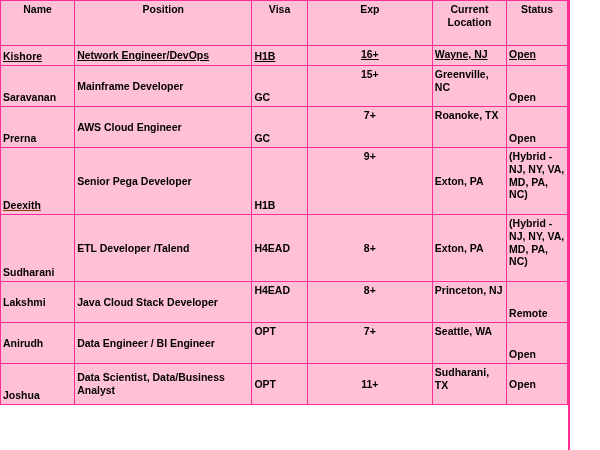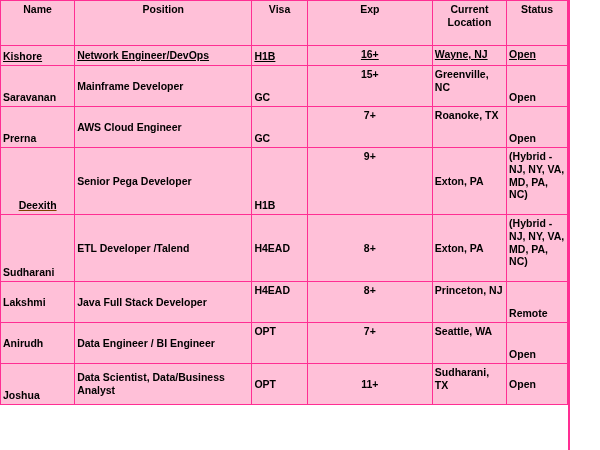--- a/index.html
+++ b/index.html
@@ -60,21 +60,20 @@
   col.w-status { width: 55px; }
 
   .small-note {
     font-size: 8.6px;
     line-height: 1.18;
     font-weight: bold;
   }
   .u-underline {
     text-decoration: underline;
     text-decoration-color: #7f3f00;
-    text-align: center;
   }
   .right-edge {
     position: absolute;
     top: 0;
     left: 568px;
     width: 2px;
     height: 450px;
     background: #ff2e93;
   }
   .right-pane {
@@ -163,21 +162,21 @@
         <td class="c-name" style="vertical-align:bottom">Sudharani</td>
         <td class="c-position">ETL Developer /Talend</td>
         <td class="c-visa" style="vertical-align:middle">H4EAD</td>
         <td class="c-exp" style="vertical-align:middle">8+</td>
         <td class="c-loc" style="vertical-align:middle">Exton, PA</td>
         <td class="c-status small-note">(Hybrid - NJ, NY, VA, MD, PA, NC)</td>
       </tr>
 
       <tr class="row-h6">
         <td class="c-name" style="vertical-align:middle">Lakshmi</td>
-        <td class="c-position">Java Full Stack Developer</td>
+        <td class="c-position">Java Cloud Stack Developer</td>
         <td class="c-visa" style="vertical-align:top">H4EAD</td>
         <td class="c-exp">8+</td>
         <td class="c-loc">Princeton, NJ</td>
         <td class="c-status" style="vertical-align:bottom">Remote</td>
       </tr>
 
       <tr class="row-h7">
         <td class="c-name" style="vertical-align:middle">Anirudh</td>
         <td class="c-position">Data Engineer / BI Engineer</td>
         <td class="c-visa" style="vertical-align:top">OPT</td>

